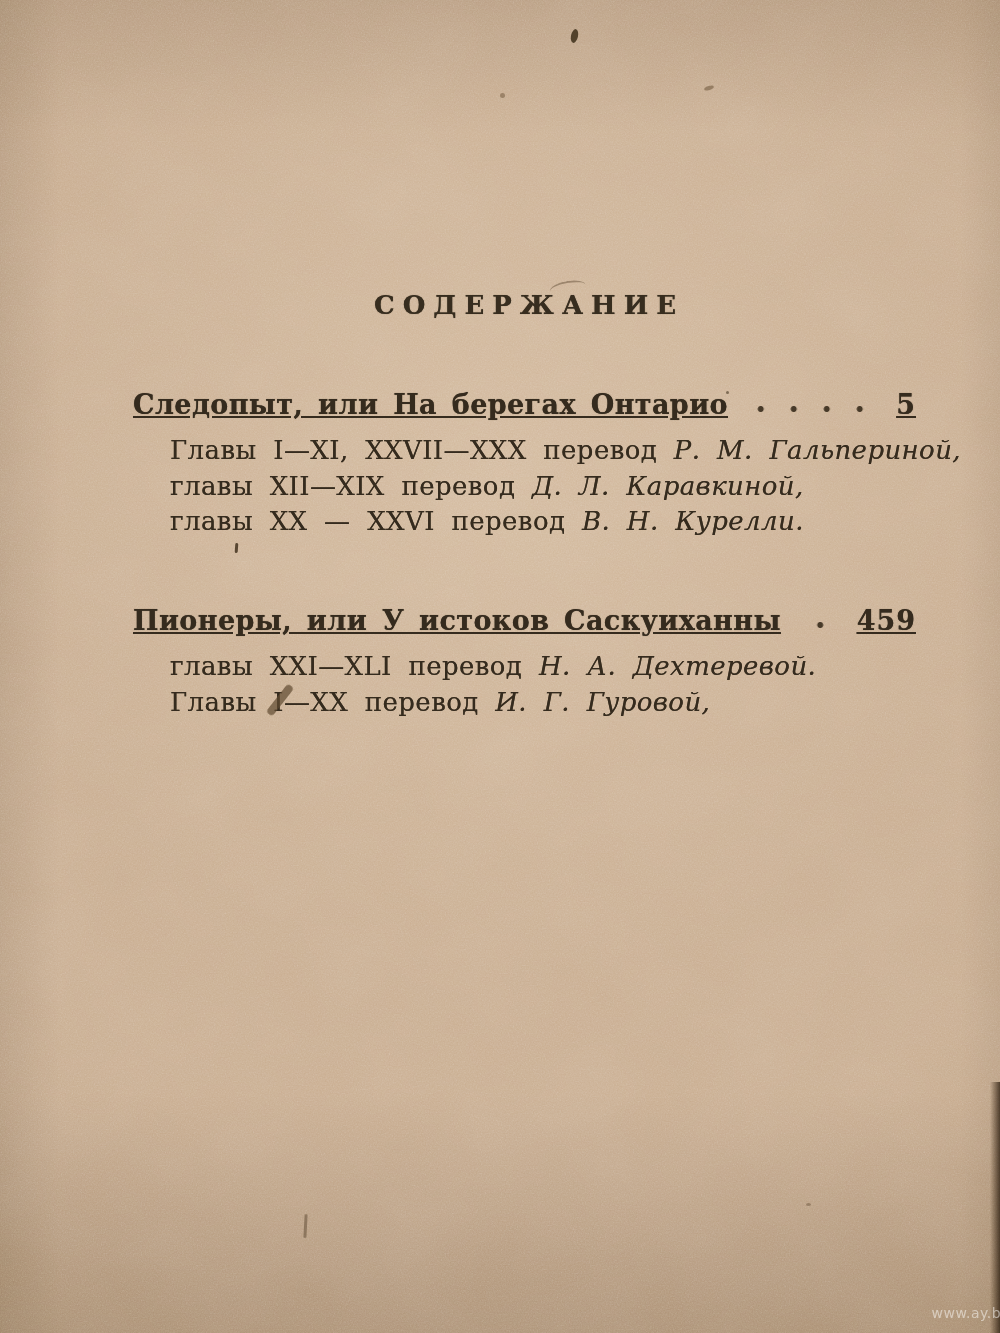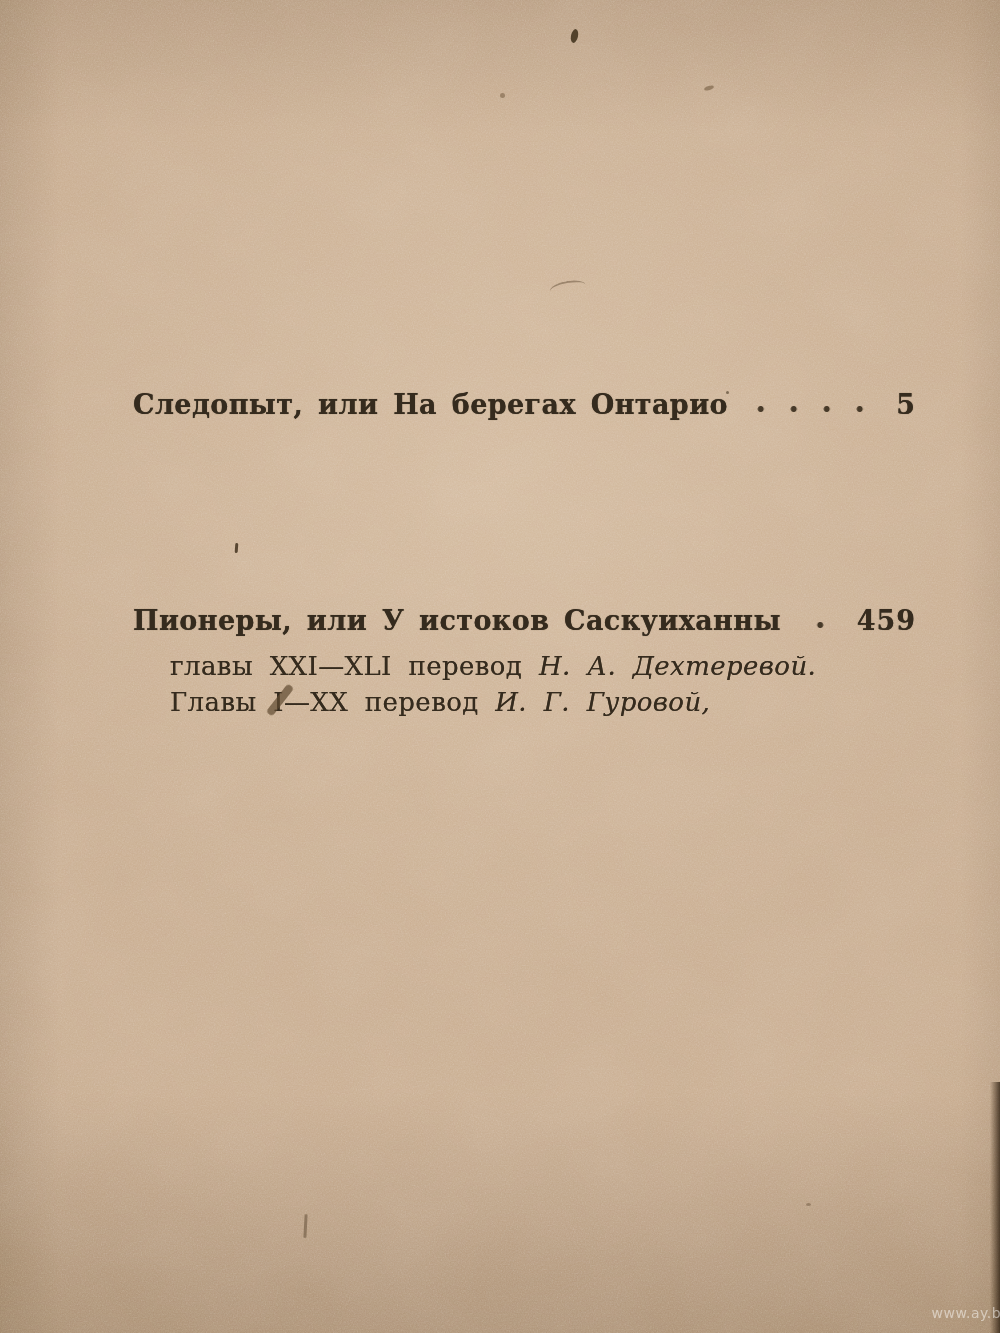--- a/index.html
+++ b/index.html
@@ -22,21 +22,21 @@
   .title{
     position:absolute;top:290px;left:0;width:1000px;
     text-align:center;text-indent:58px;
     font-size:26px;font-weight:bold;
     letter-spacing:8px;
     color:#372d1f;
     text-shadow:0 0 .7px rgba(52,42,26,.85);
   }
 
   .entry{position:absolute;left:133px;width:783px;}
-  .entry-row{display:flex;align-items:center;}
+  .entry-row{display:flex;align-items:center;text-decoration:underline;}
   .entry-title{
     font-size:27px;font-weight:bold;letter-spacing:.4px;word-spacing:5px;
     white-space:nowrap;
     text-shadow:0 0 .7px rgba(52,42,26,.85);
   }
   .leader{
     flex:1;align-self:flex-end;
     height:10px;margin:0 20px 6px 18px;
     background-image:radial-gradient(circle, rgba(56,44,28,.9) 2.6px, rgba(56,44,28,0) 3.4px);
     background-size:33px 10px;
@@ -93,26 +93,32 @@
     <rect width="1000" height="1333" filter="url(#mottle)"></rect>
   </svg>
   <svg class="grain grain-fine" width="1000" height="1333" aria-hidden="true">
     <filter id="fine">
         <feTurbulence type="fractalNoise" baseFrequency="0.75" numOctaves="2" seed="4"></feTurbulence>
         <feColorMatrix type="saturate" values="0"></feColorMatrix>
       </filter>
     <rect width="1000" height="1333" filter="url(#fine)"></rect>
   </svg>
 
+  <div class="title">СОДЕРЖАНИЕ</div>
 
   <div class="entry" style="top:389px">
     <div class="entry-row">
       <span class="entry-title">Следопыт, или На берегах Онтарио</span>
       <span class="leader"></span>
       <span class="entry-page">5</span>
+    </div>
+    <div class="chapters">
+      <div class="chapter-line"><span>Главы I—XI, XXVII—XXX перевод </span><span class="translator">Р. М. Гальпериной,</span></div>
+      <div class="chapter-line"><span>главы XII—XIX перевод </span><span class="translator">Д. Л. Каравкиной,</span></div>
+      <div class="chapter-line"><span>главы XX — XXVI перевод </span><span class="translator">В. Н. Курелли.</span></div>
     </div>
   </div>
 
   <div class="entry" style="top:605px">
     <div class="entry-row">
       <span class="entry-title">Пионеры, или У истоков Саскуиханны</span>
       <span class="leader"></span>
       <span class="entry-page">459</span>
     </div>
     <div class="chapters">

